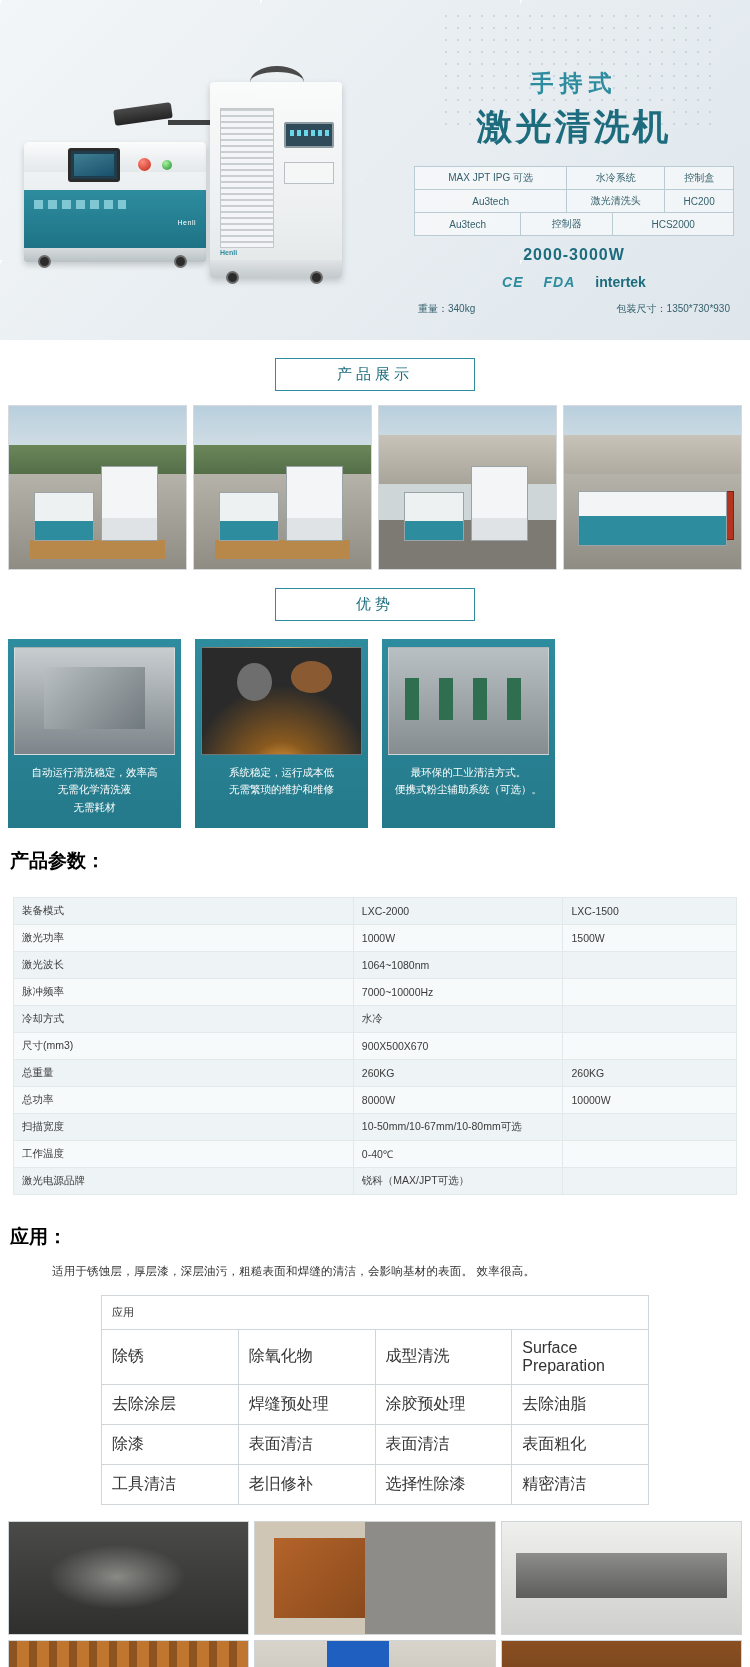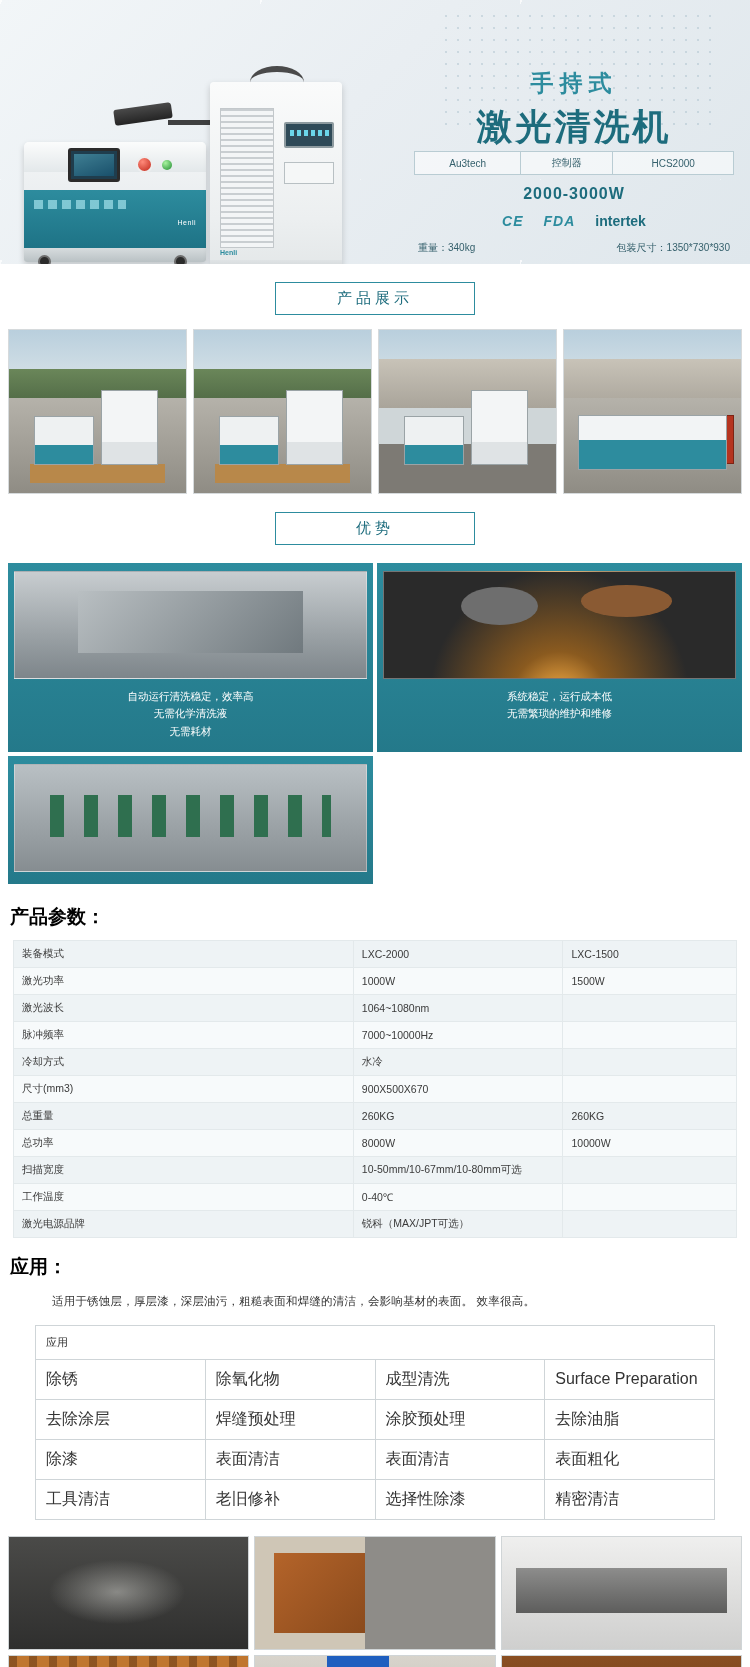--- a/index.html
+++ b/index.html
@@ -8,21 +8,21 @@
     background: #ffffff;
     font-family: "Liberation Sans", sans-serif;
     color: #222;
     -webkit-font-smoothing: antialiased;
   }
   .page { width: 750px; position: relative; overflow: hidden; }
 
   
   .hero {
     position: relative;
-    height: 264px;
+    height: 340px;
     background: linear-gradient(135deg, #f2f6f8 0%, #e9eef2 45%, #dfe7ec 100%);
     overflow: hidden;
   }
   .hero-lines {
     position: absolute; inset: 0;
     background-image:
       linear-gradient(115deg, rgba(255,255,255,.9) 0 2px, transparent 2px 140px),
       linear-gradient(65deg, rgba(255,255,255,.55) 0 1px, transparent 1px 90px);
     background-size: 260px 260px, 180px 180px;
     opacity: .8;
@@ -161,52 +161,52 @@
   .gal-trees { position:absolute; left:0; top:24%; width:100%; height:22%; background: linear-gradient(180deg,#5f7d4a,#3f5a32); opacity:.9;}
   .gal-road { position:absolute; left:0; bottom:0; width:100%; height:30%; background:#7d7a74; }
   .gal-pallet { position:absolute; left:12%; bottom:6%; width:76%; height:12%; background:#b8884a; }
   .gal-box1 { position:absolute; left:14%; bottom:17%; width:34%; height:30%; background: linear-gradient(180deg,#eef1f2 60%, #2d8c9e 60%); border:1px solid #9aa3a6;}
   .gal-box2 { position:absolute; left:52%; bottom:17%; width:32%; height:46%; background: linear-gradient(180deg,#f3f5f6 70%, #dfe3e5 70%); border:1px solid #9aa3a6;}
   .gal-truck { position:absolute; right:4%; bottom:18%; width:26%; height:30%; background:#b5341f; border:1px solid #7d2414; }
   .gal-wide { position:absolute; left:8%; bottom:14%; width:84%; height:34%; background: linear-gradient(180deg,#f2f4f5 45%, #2d8c9e 45%); border:1px solid #9aa3a6; }
   .gal-bld { position:absolute; left:0; top:18%; width:100%; height:30%; background: linear-gradient(180deg,#c8c3b8,#a9a49a); }
 
   
-  .adv { display: grid; grid-template-columns: repeat(2, 1fr); gap: 4px; padding: 4px 8px; }
+  .adv { display: grid; grid-template-columns: repeat(4, 1fr); gap: 14px; padding: 4px 8px; }
   .adv-card { background: linear-gradient(180deg,#2d8c9e 0%, #24798a 100%); padding: 8px 6px 12px; }
   .adv-photo { height: 108px; border: 1px solid rgba(255,255,255,.35); position: relative; overflow: hidden; background:#cfd3d4; }
   .p1 { background: linear-gradient(180deg,#c8cdd0 0%, #9aa1a5 60%, #7d858a 100%); }
   .p1::after{ content:""; position:absolute; left:18%; top:18%; width:64%; height:58%; background:linear-gradient(135deg,#b9bfc2,#70797e); }
   .p2 { background: #1b2a33; }
   .p2::after{ content:""; position:absolute; left:8%; top:12%; width:84%; height:74%;
     background: linear-gradient(180deg,#2b4756,#16323f);
     box-shadow: inset 0 0 0 1px #49707f; }
   .p3 { background: radial-gradient(circle at 50% 120%, #ffb347 0%, #8a5a1f 22%, #2a2a2a 60%); }
   .p3::before{ content:""; position:absolute; left:22%; top:14%; width:22%; height:36%; border-radius:50%; background:#6e6e6e;}
   .p3::after{ content:""; position:absolute; right:18%; top:12%; width:26%; height:30%; border-radius:50%; background:#8a5a33;}
   .p4 { background: linear-gradient(180deg,#b9c0c4 0%, #868d91 100%); }
   .p4::after{ content:""; position:absolute; left:10%; top:28%; width:80%; height:40%;
     background: repeating-linear-gradient(90deg,#2f6f4f 0 14px, transparent 14px 34px); }
   .adv-text { color: #fff; font-size: 10.5px; line-height: 1.65; text-align: center; margin-top: 9px; }
 
   
   .h2 { font-size: 19px; font-weight: bold; color: #000000; padding: 16px 10px 10px; }
-  .ptable { width: 724px; margin: 0 auto; border-collapse: collapse; table-layout: fixed; }
+  .ptable { width: 724px; margin: 13px auto; border-collapse: collapse; table-layout: fixed; }
   .ptable td {
     font-size: 10.5px; color: #3a3a3a; padding: 6px 8px; border: 1px solid #e3e9eb; height: 22px;
   }
   .ptable tr:nth-child(odd) td { background: #eef3f5; }
   .ptable tr:nth-child(even) td { background: #f7fafb; }
   .ptable td:first-child { width: 47%; }
   .ptable td:nth-child(2) { width: 29%; }
   .ptable td:nth-child(3) { width: 24%; }
 
   
   .app-lead { font-size: 11.5px; color: #333; padding: 4px 10px 16px 52px; letter-spacing: .2px; }
-  .atable { width: 680px; margin: 0 auto; border-collapse: collapse; table-layout: fixed; }
+  .atable { width: 548px; margin: 0 auto; border-collapse: collapse; table-layout: fixed; }
   .atable td { border: 1px solid #cfd5d8; font-size: 16px; color: #333; padding: 9px 10px; }
   .atable tr:first-child td { font-size: 11px; color: #333; }
 
   
   .bgrid { display: grid; grid-template-columns: repeat(3, 1fr); gap: 5px; padding: 16px 8px 10px; }
   .bcell { height: 114px; border: 1px solid #d0d5d7; position: relative; overflow: hidden; }
   .b1 { background: linear-gradient(180deg,#4a4a48,#2f2f2e); }
   .b1::after{ content:""; position:absolute; left:14%; top:18%; width:62%; height:62%;
     background: radial-gradient(ellipse at 50% 50%, rgba(200,200,195,.55), rgba(60,60,58,0) 65%); }
   .b2 { background: linear-gradient(90deg,#cfc6b6 0 46%, #8e8c88 46% 100%); }
@@ -254,20 +254,34 @@
         <div class="base"></div>
         <div class="wheel" style="left:16px;"></div>
         <div class="wheel" style="left:100px;"></div>
       </div>
     </div>
 
     <div class="hero-text">
       <div class="hero-t1">手持式</div>
       <div class="hero-t2">激光清洗机</div>
 
+      <table class="spec-table">
+        <tbody>
+            <tr>
+          <td>MAX JPT IPG  可选</td>
+          <td>水冷系统</td>
+          <td>控制盒</td>
+        </tr>
+        <tr>
+          <td>Au3tech</td>
+          <td>激光清洗头</td>
+          <td>HC200</td>
+        </tr>
+      </tbody>
+        </table>
       <table class="spec-table" style="margin-top:-1px;">
         <tbody>
             <tr>
           <td>Au3tech</td>
           <td>控制器</td>
           <td>HCS2000</td>
         </tr>
       </tbody>
         </table>
 
@@ -328,20 +342,22 @@
 无需化学清洗液
 无需耗材</div>
     </div>
     <div class="adv-card">
       <div class="adv-photo p3"></div>
       <div class="adv-text" style="white-space:pre-line">系统稳定，运行成本低
 无需繁琐的维护和维修</div>
     </div>
     <div class="adv-card">
       <div class="adv-photo p4"></div>
+      <div class="adv-text" style="white-space:pre-line">最环保的工业清洁方式。
+便携式粉尘辅助系统（可选）。</div>
     </div>
   </div>
 
   <div class="h2">产品参数：</div>
   <table class="ptable">
     <tbody>
         <tr>
       <td>装备模式</td>
       <td>LXC-2000</td>
       <td>LXC-1500</td>

